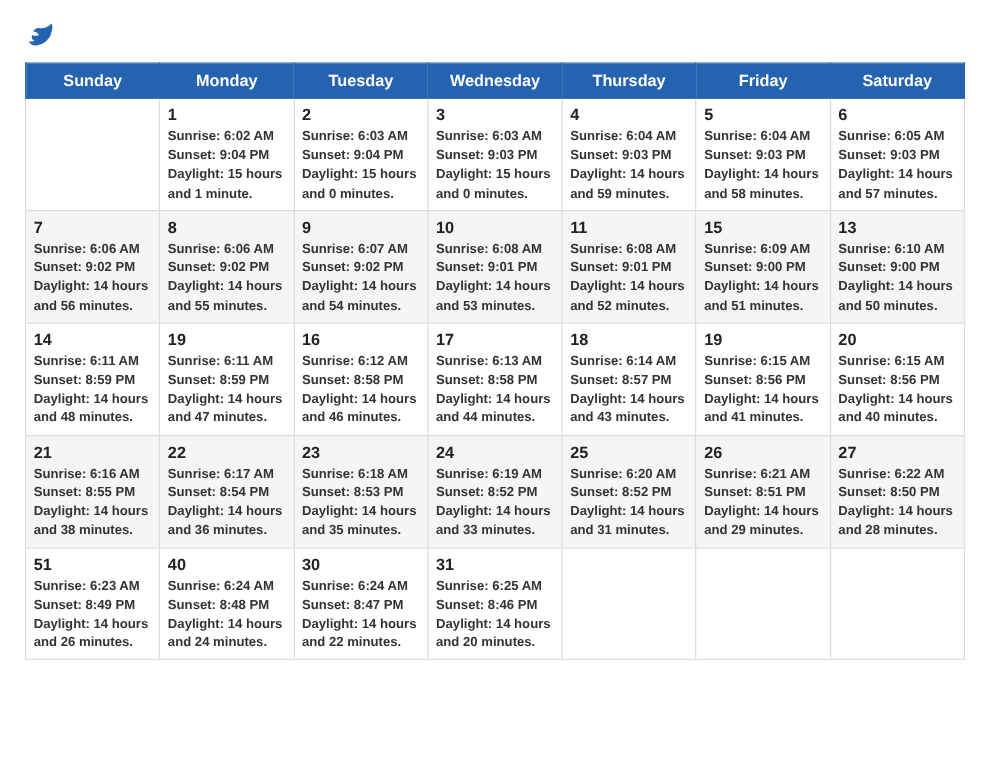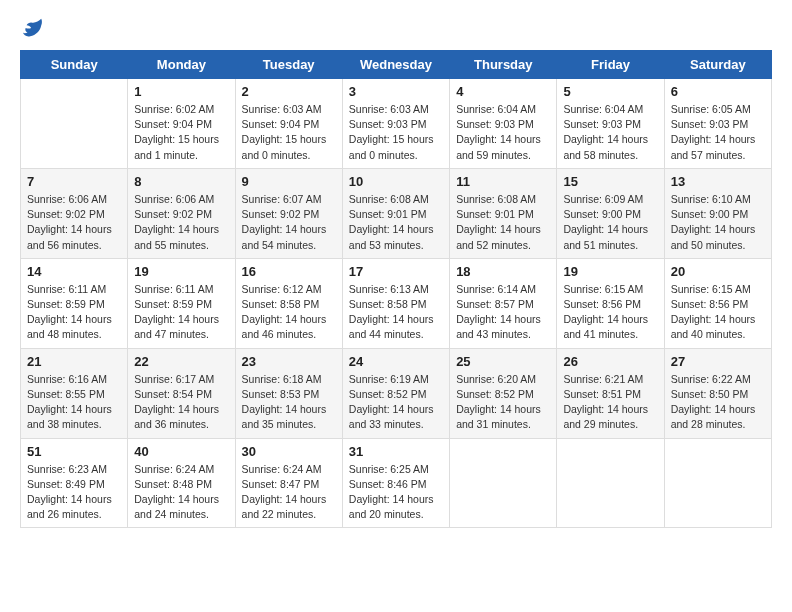--- a/index.html
+++ b/index.html
@@ -63,20 +63,21 @@
     .day-num {
       font-weight: bold;
       font-size: 13px;
       margin-bottom: 3px;
       display: block;
     }
     .day-info {
       font-size: 10.5px;
       line-height: 1.45;
       color: #333;
+      font-weight: bold;
     }
     .empty-cell {
       background: #fff !important;
     }
   </style>
 </head>
 <body>
 
 <div class="header">
   <div class="logo">

